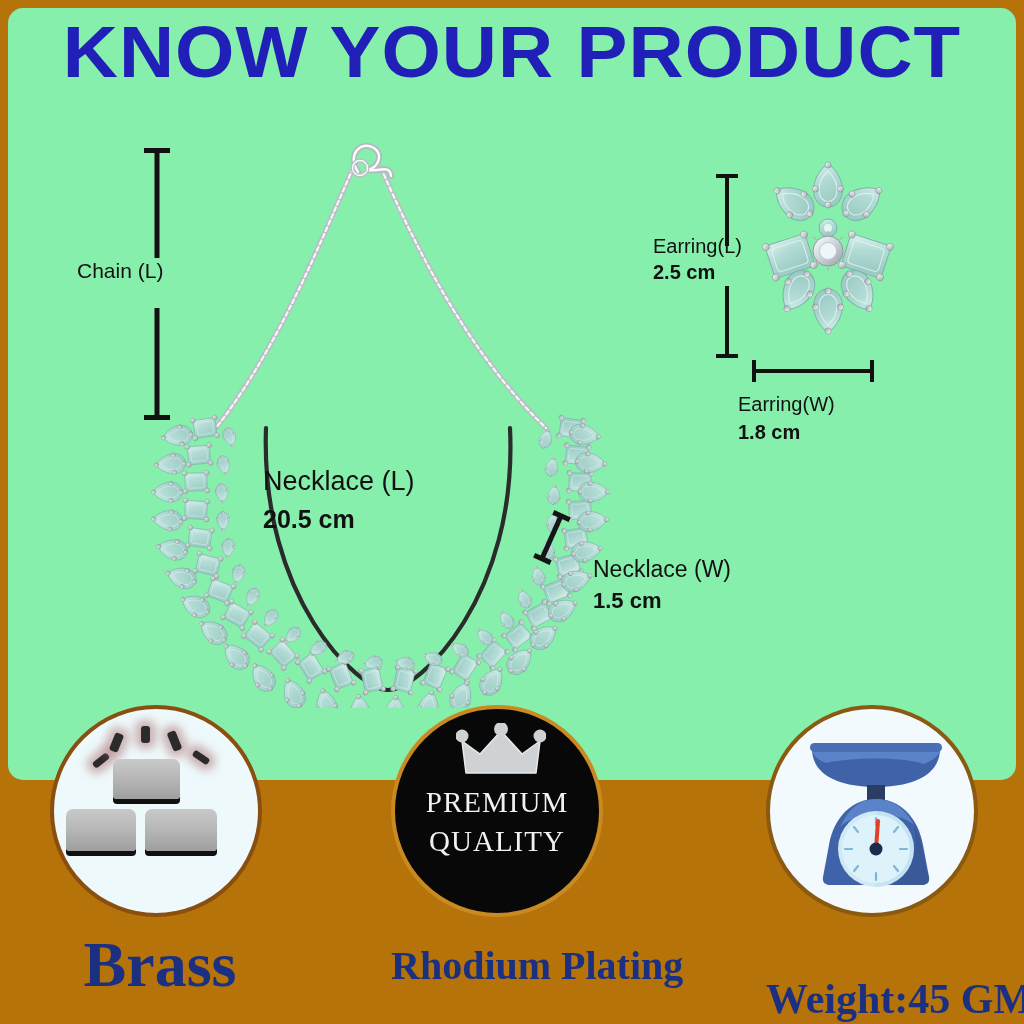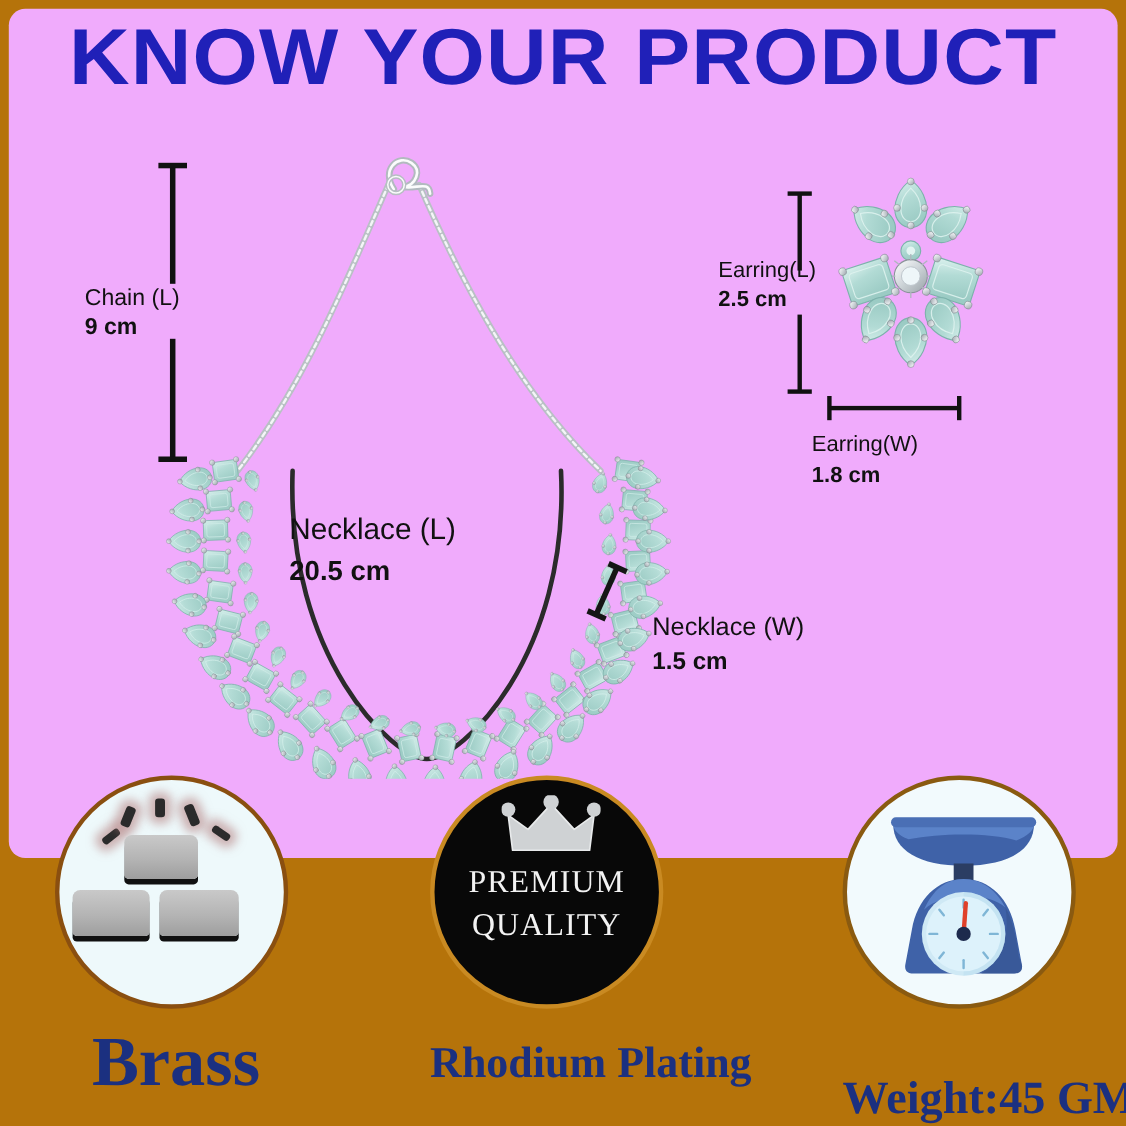--- a/index.html
+++ b/index.html
@@ -11,21 +11,21 @@
   }
   #page {
     position: relative;
     width: 1024px; height: 1024px;
     background: #b5730a;
   }
   #canvas {
     position: absolute;
     left: 8px; top: 8px;
     width: 1008px; height: 772px;
-    background: #f0abfc;
+    background: #86efac;
     border-radius: 15px;
   }
 
   
   #title {
     position: absolute;
     left: 0; top: 5px;
     width: 1008px;
     text-align: center;
     font-family: "Liberation Sans Narrow", "Liberation Sans", sans-serif;
@@ -111,21 +111,20 @@
     <div class="vrule" style="left:136px; top:140px; width:26px; height:110px;">
       <div class="cap" style="top:0; width:26px; height:5px;"></div>
       <div class="stem" style="top:4px; width:5px; height:106px;"></div>
     </div>
     <div class="vrule" style="left:136px; top:300px; width:26px; height:112px;">
       <div class="stem" style="top:0; width:5px; height:108px;"></div>
       <div class="cap" style="top:107px; width:26px; height:5px;"></div>
     </div>
     <div class="dim-label" style="left:69px; top:250px; width:160px;">
       <div class="l1">Chain (L)</div>
-      <div class="l2">9 cm</div>
     </div>
 
     <div class="art" style="left:140px; top:120px; width:480px; height:580px;">
       <svg width="480" height="580" viewBox="0 0 480 580">
         <defs>
           <linearGradient id="stoneG" x1="0" y1="0" x2="0.4" y2="1">
             <stop offset="0%" stop-color="#d8efec"></stop>
             <stop offset="45%" stop-color="#b4dcd6"></stop>
             <stop offset="100%" stop-color="#9ecdc6"></stop>
           </linearGradient>

